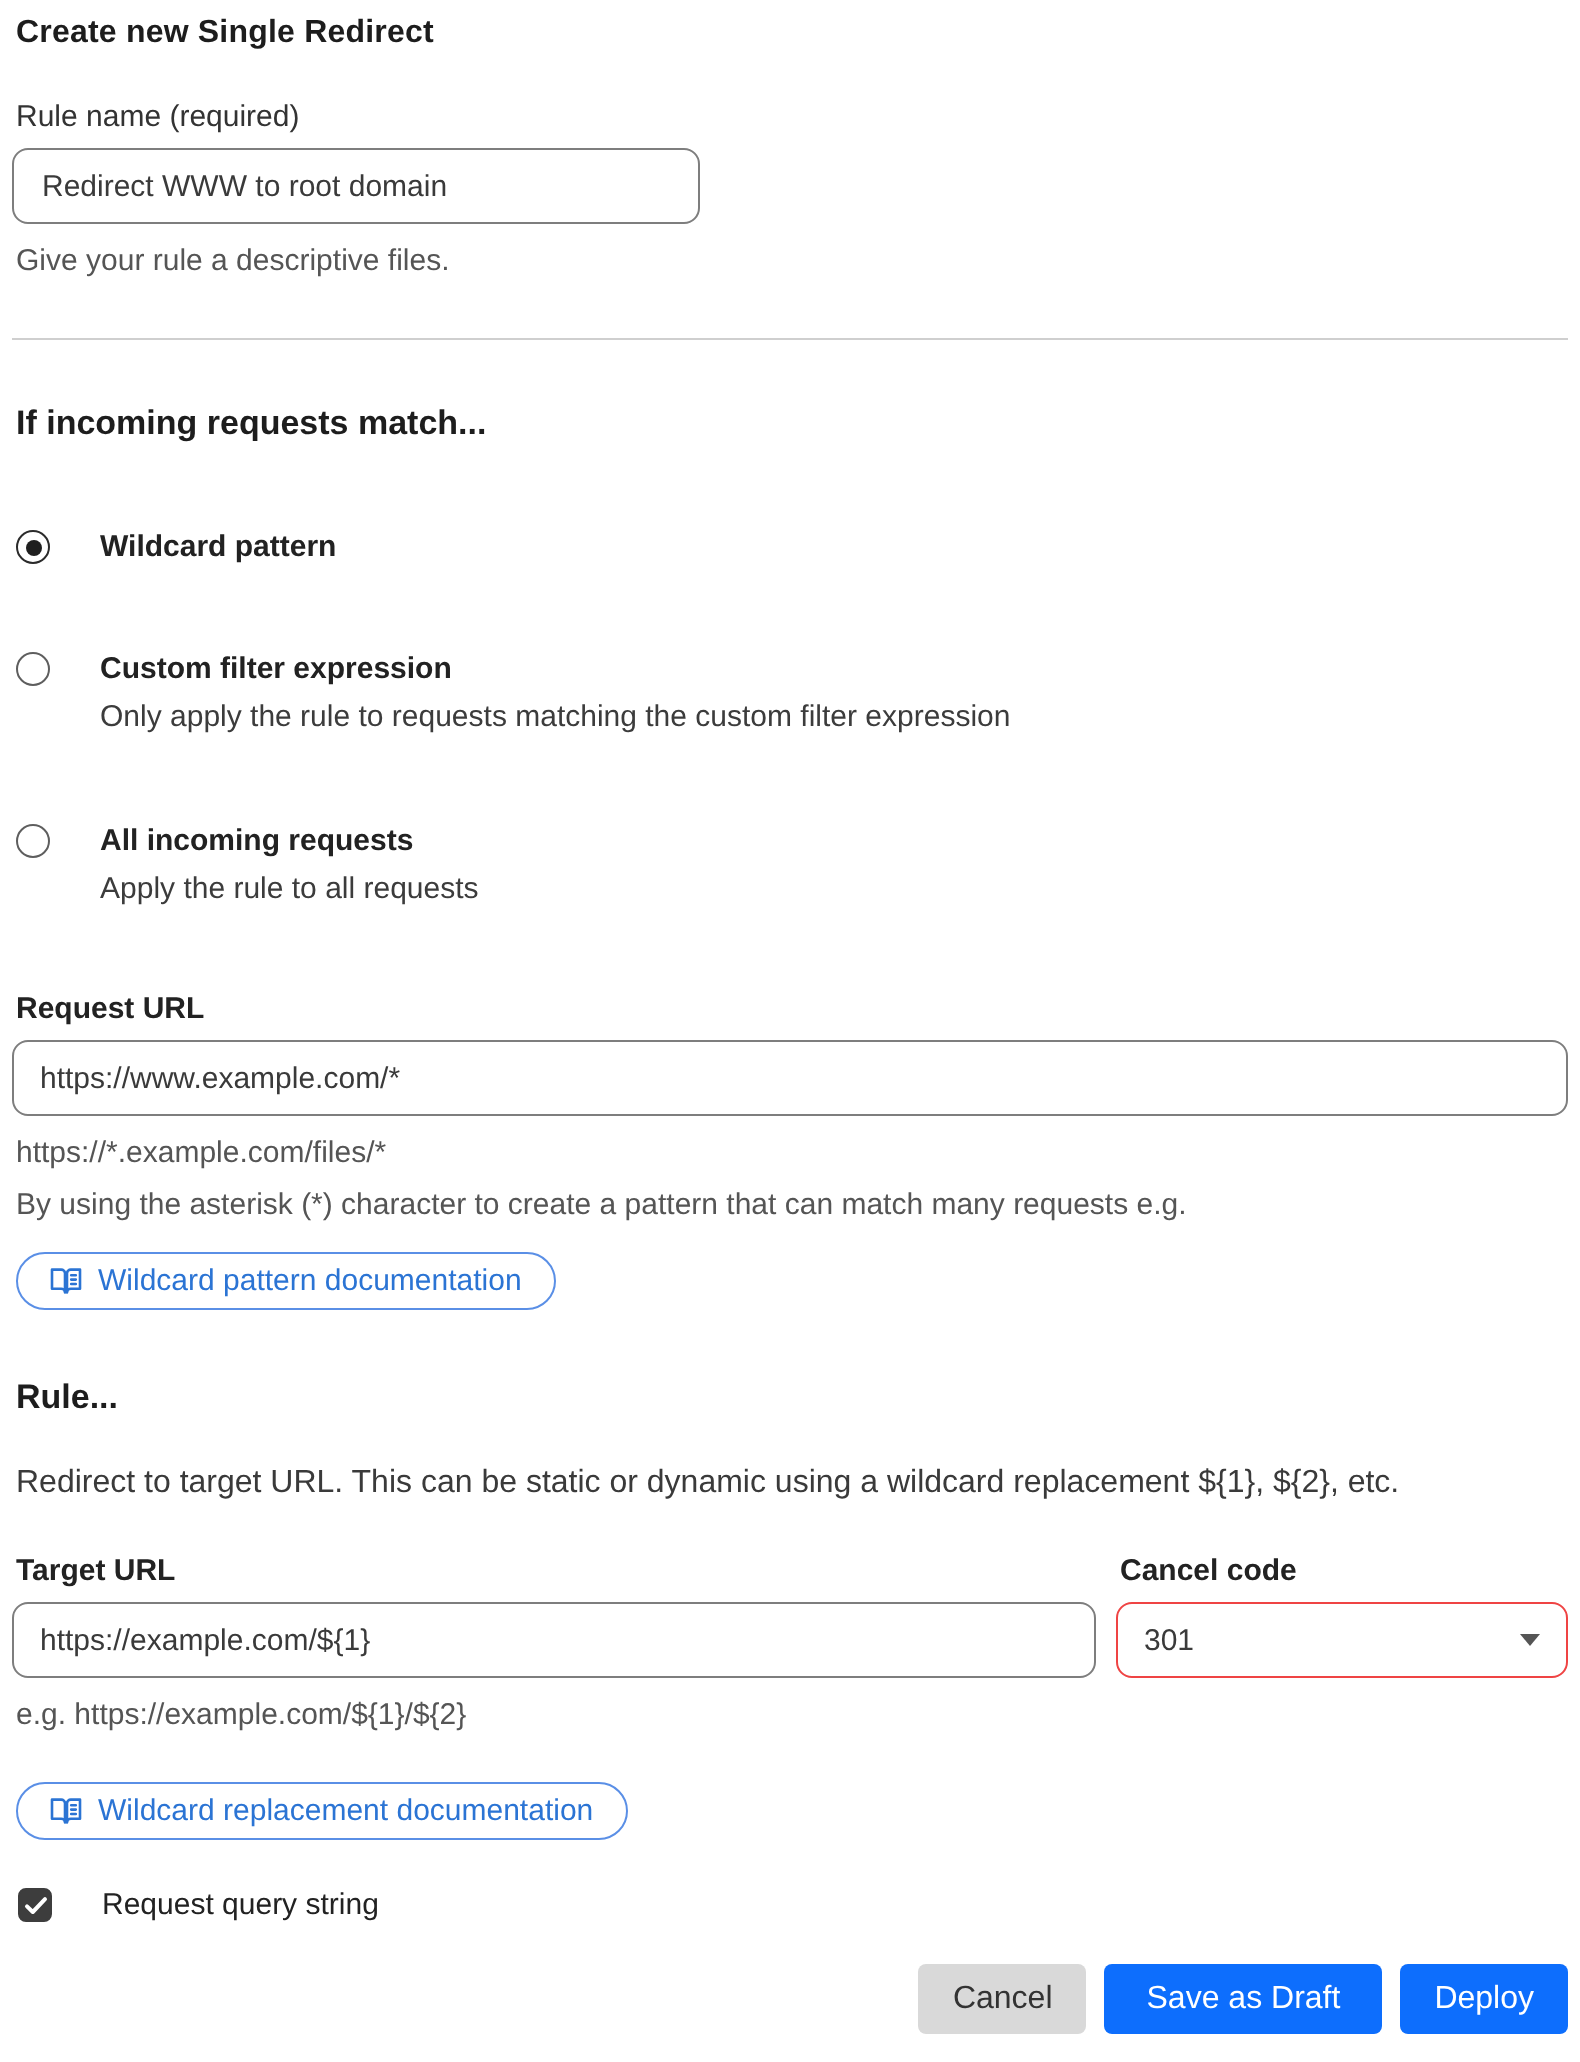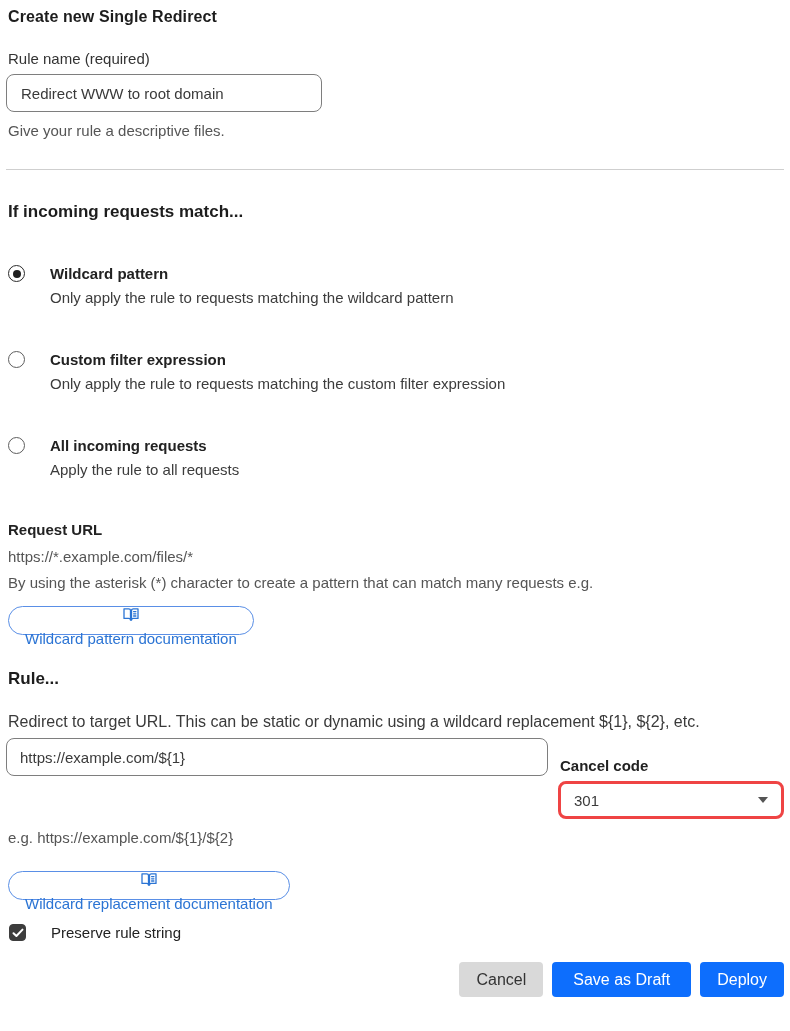--- a/index.html
+++ b/index.html
@@ -34,21 +34,21 @@
     border: 1px solid #7e7e7e;
     border-radius: 8px;
     padding: 0 13px;
     font-size: 15px;
     color: #3a3a3a;
     font-family: "Liberation Sans", "DejaVu Sans", sans-serif;
     background: #fff;
     outline: none;
     width: 100%;
   }
-  .rule-input { width: 316px; padding-left: 14px; }
+  .rule-input { width: 344px; padding-left: 14px; }
 
   .help-text {
     margin: 6px 0 0 2px;
     font-size: 15px;
     color: #555;
     line-height: 26px;
   }
 
   hr.divider {
     border: none;
@@ -96,41 +96,40 @@
     margin: 10px 0 0 2px;
     height: 29px;
     padding: 0 16px;
     background: #fff;
     border: 1.5px solid #5a8fe6;
     border-radius: 15px;
     color: #2b74d4;
     font-size: 15px;
     font-family: "Liberation Sans", "DejaVu Sans", sans-serif;
     cursor: pointer;
-    flex-direction: column;
   }
   .doc-btn svg { display: block; }
 
   .then-desc {
     margin: 24px 0 0 2px;
     font-size: 16px;
     color: #3a3a3a;
   }
 
   .fields-row { display: flex; gap: 10px; }
   .col-target { flex: 1 1 auto; }
   .col-status { flex: 0 0 226px; }
 
   .select-box {
     display: flex;
     align-items: center;
     justify-content: space-between;
     margin-top: 7px;
     height: 38px;
-    border: 3px solid #ef4444;
+    border: 1px solid #ef4444;
     border-radius: 8px;
     padding: 0 13px;
     font-size: 15px;
     color: #3a3a3a;
     background: #fff;
     cursor: pointer;
   }
   .caret-down {
     width: 0; height: 0;
     border-left: 5px solid transparent;
@@ -180,41 +179,41 @@
   <div class="help-text">Give your rule a descriptive files.</div>
 
   <hr class="divider">
 
   <h2 class="section-heading">If incoming requests match...</h2>
 
   <div class="radio-row first">
     <span class="radio on"></span>
     <div class="radio-texts">
       <div class="radio-label">Wildcard pattern</div>
-      <div class="radio-desc">Only apply the rule to requests matching the wildcard pattern</div>
     </div>
   </div>
 
   <div class="radio-row">
     <span class="radio"></span>
     <div class="radio-texts">
       <div class="radio-label">Custom filter expression</div>
       <div class="radio-desc">Only apply the rule to requests matching the custom filter expression</div>
     </div>
   </div>
 
   <div class="radio-row">
     <span class="radio"></span>
     <div class="radio-texts">
       <div class="radio-label">All incoming requests</div>
       <div class="radio-desc">Apply the rule to all requests</div>
     </div>
   </div>
 
   <label class="field-label bold" style="margin-top:40px">Request URL</label>
+  <input class="text-input" type="text" value="https://www.example.com/*" style="">
   <div class="help-text">
     <div>https://*.example.com/files/*</div>
     <div>By using the asterisk (*) character to create a pattern that can match many requests e.g.</div>
   </div>
 
   <button class="doc-btn">
     <span>
       <svg width="16" height="15" viewBox="0 0 16 15" fill="none" stroke="#2b74d4" stroke-width="1.3" stroke-linecap="round" stroke-linejoin="round">
         <path d="M1 1.8h4.6c1 0 1.9.8 1.9 1.8v9.6c0-1-.9-1.8-1.9-1.8H1z"></path>
         <path d="M15 1.8h-4.6c-1 0-1.9.8-1.9 1.8v9.6c0-1 .9-1.8 1.9-1.8H15z"></path>
@@ -223,20 +222,21 @@
     </span>
     <span>Wildcard pattern documentation</span>
   </button>
 
   <h2 class="section-heading" style="margin-top:34px">Rule...</h2>
 
   <p class="then-desc">Redirect to target URL. This can be static or dynamic using a wildcard replacement ${1}, ${2}, etc.</p>
 
   <div class="fields-row">
     <div class="col-target">
+      <label class="field-label bold" style="margin-top:26px">Target URL</label>
       <input class="text-input" type="text" value="https://example.com/${1}" style="">
     </div>
     <div class="col-status">
       <label class="field-label bold" style="margin-top:26px">Cancel code</label>
       <div class="select-box">
         <span>301</span>
         <span class="caret-down"></span>
       </div>
     </div>
   </div>
@@ -253,21 +253,21 @@
     </span>
     <span>Wildcard replacement documentation</span>
   </button>
 
   <div class="checkbox-row">
     <span class="checkbox on">
       <svg width="12" height="10" viewBox="0 0 12 10" fill="none" stroke="#ffffff" stroke-width="2" stroke-linecap="round" stroke-linejoin="round">
         <path d="M1.5 5.2 4.4 8 10.5 1.6"></path>
       </svg>
     </span>
-    <span class="checkbox-label">Preserve rule string</span>
+    <span class="checkbox-label">Request query string</span>
   </div>
 
   <div class="footer">
     <button class="btn btn-cancel">Cancel</button>
     <button class="btn btn-primary btn-save">Save as Draft</button>
     <button class="btn btn-primary btn-deploy">Deploy</button>
   </div>
 
 </div>
 

